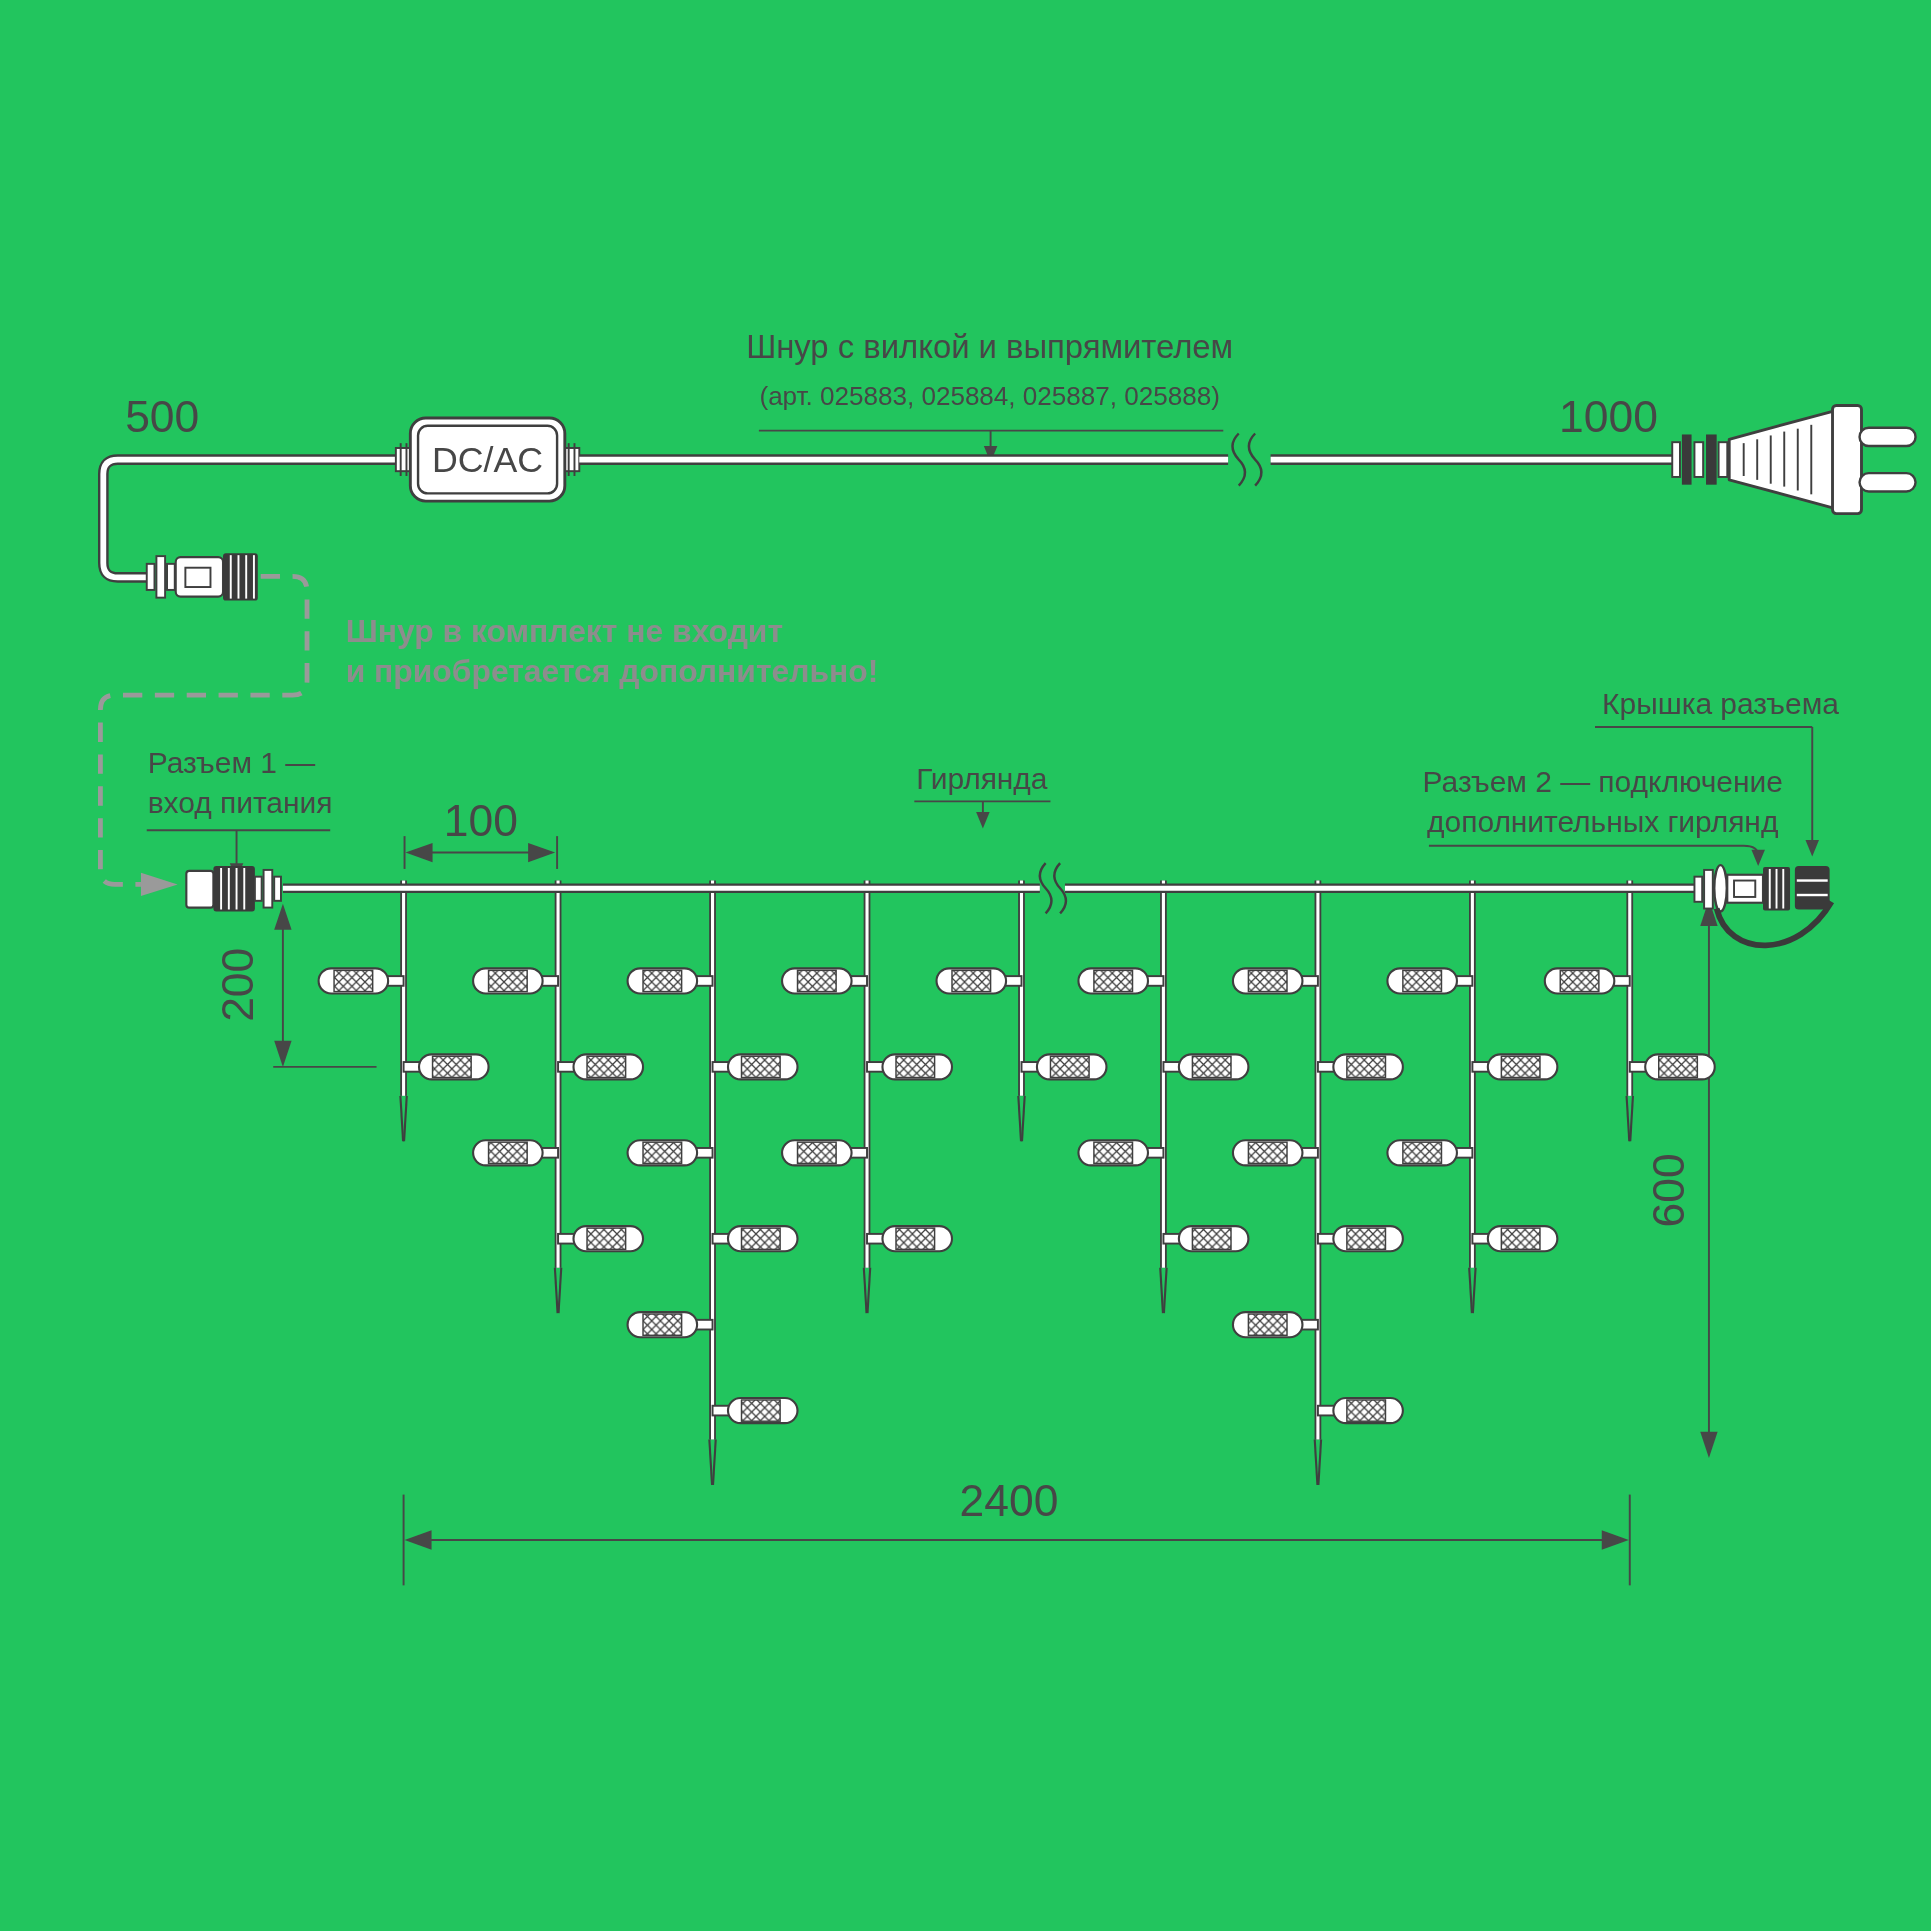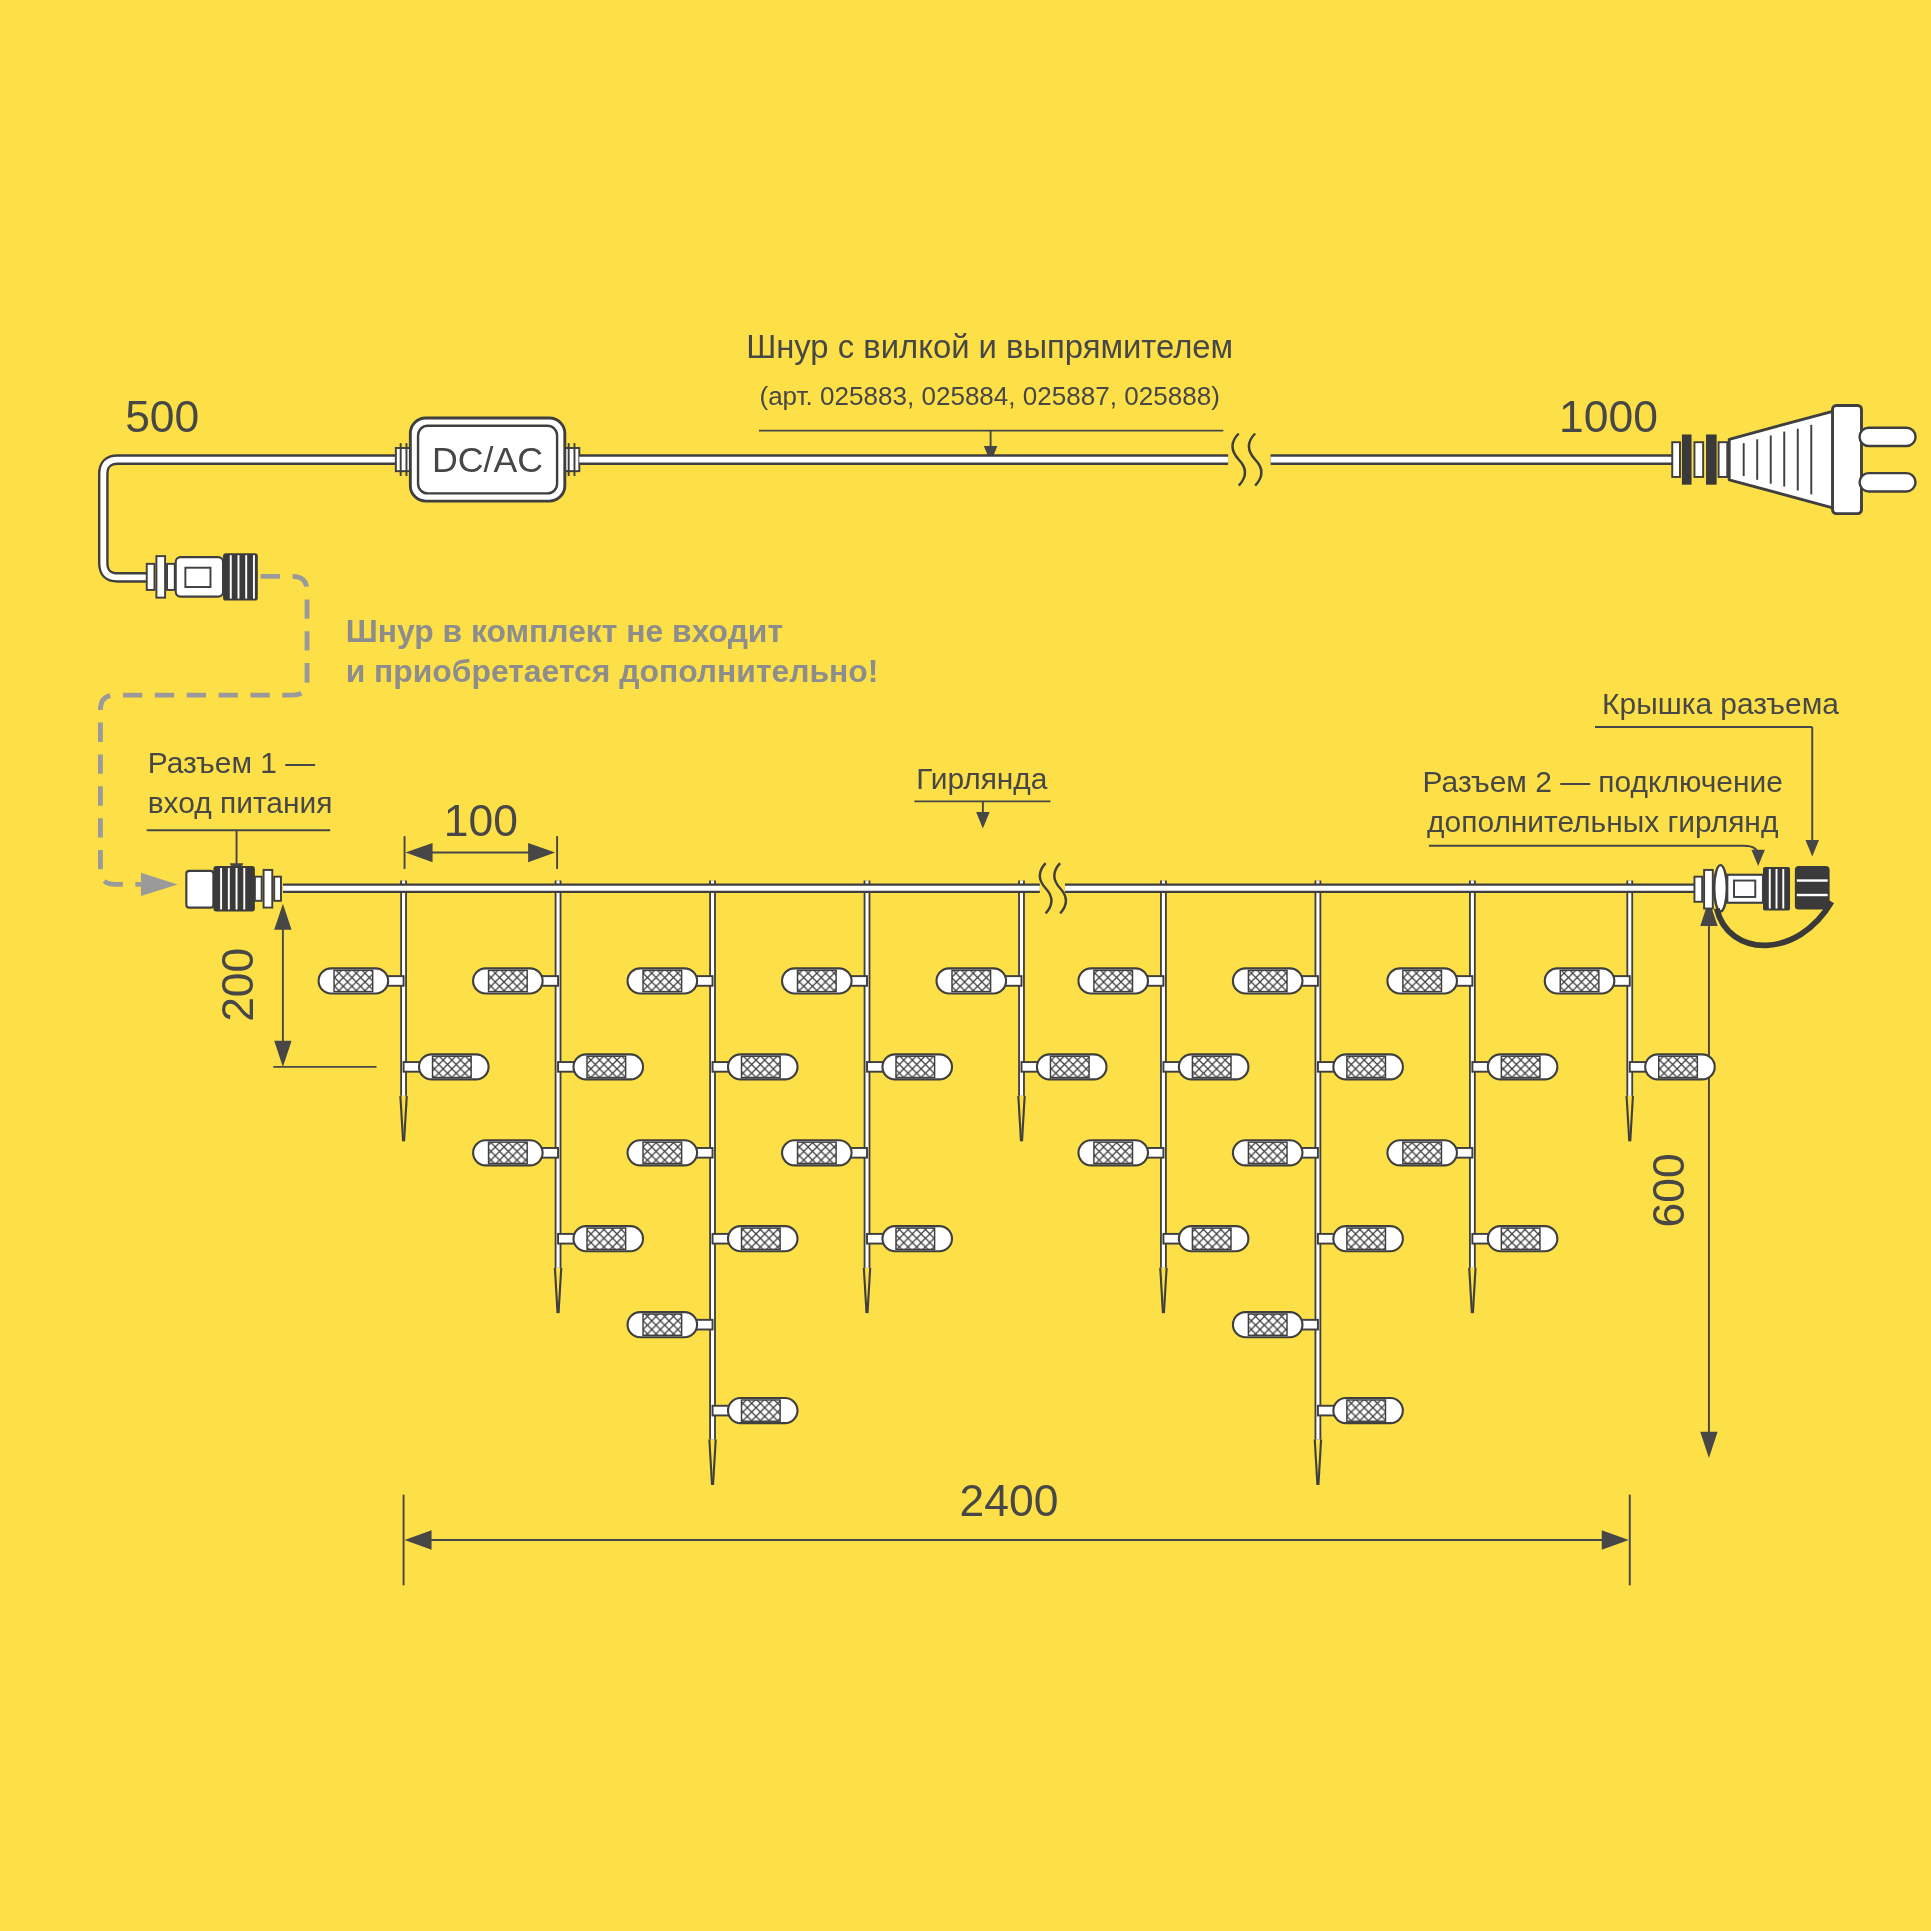--- a/index.html
+++ b/index.html
@@ -1,16 +1,16 @@
 <!DOCTYPE html>
 <html><head>
 <meta charset="utf-8">
 <style>
   html,body{margin:0;padding:0;background:#fff;}
-  .stage{width:1931px;height:1931px;background:#fde047;position:relative;font-family:"Liberation Sans",sans-serif;}
+  .stage{width:1931px;height:1931px;background:#22c55e;position:relative;font-family:"Liberation Sans",sans-serif;}
   svg{display:block;}
   text{fill:#474747;font-family:"Liberation Sans",sans-serif;}
   .t-note{fill:#8d8d8d;font-weight:bold;font-size:33px;}
   .t-dim{font-size:46px;}
   .t-lbl{font-size:31px;}
   .t-top1{font-size:34px;}
   .t-top2{font-size:27px;}
   .t-box{font-size:37px;}
   .ln{stroke:#3f3f3f;fill:none;}
   .thin{stroke:#474747;stroke-width:2;fill:none;}

